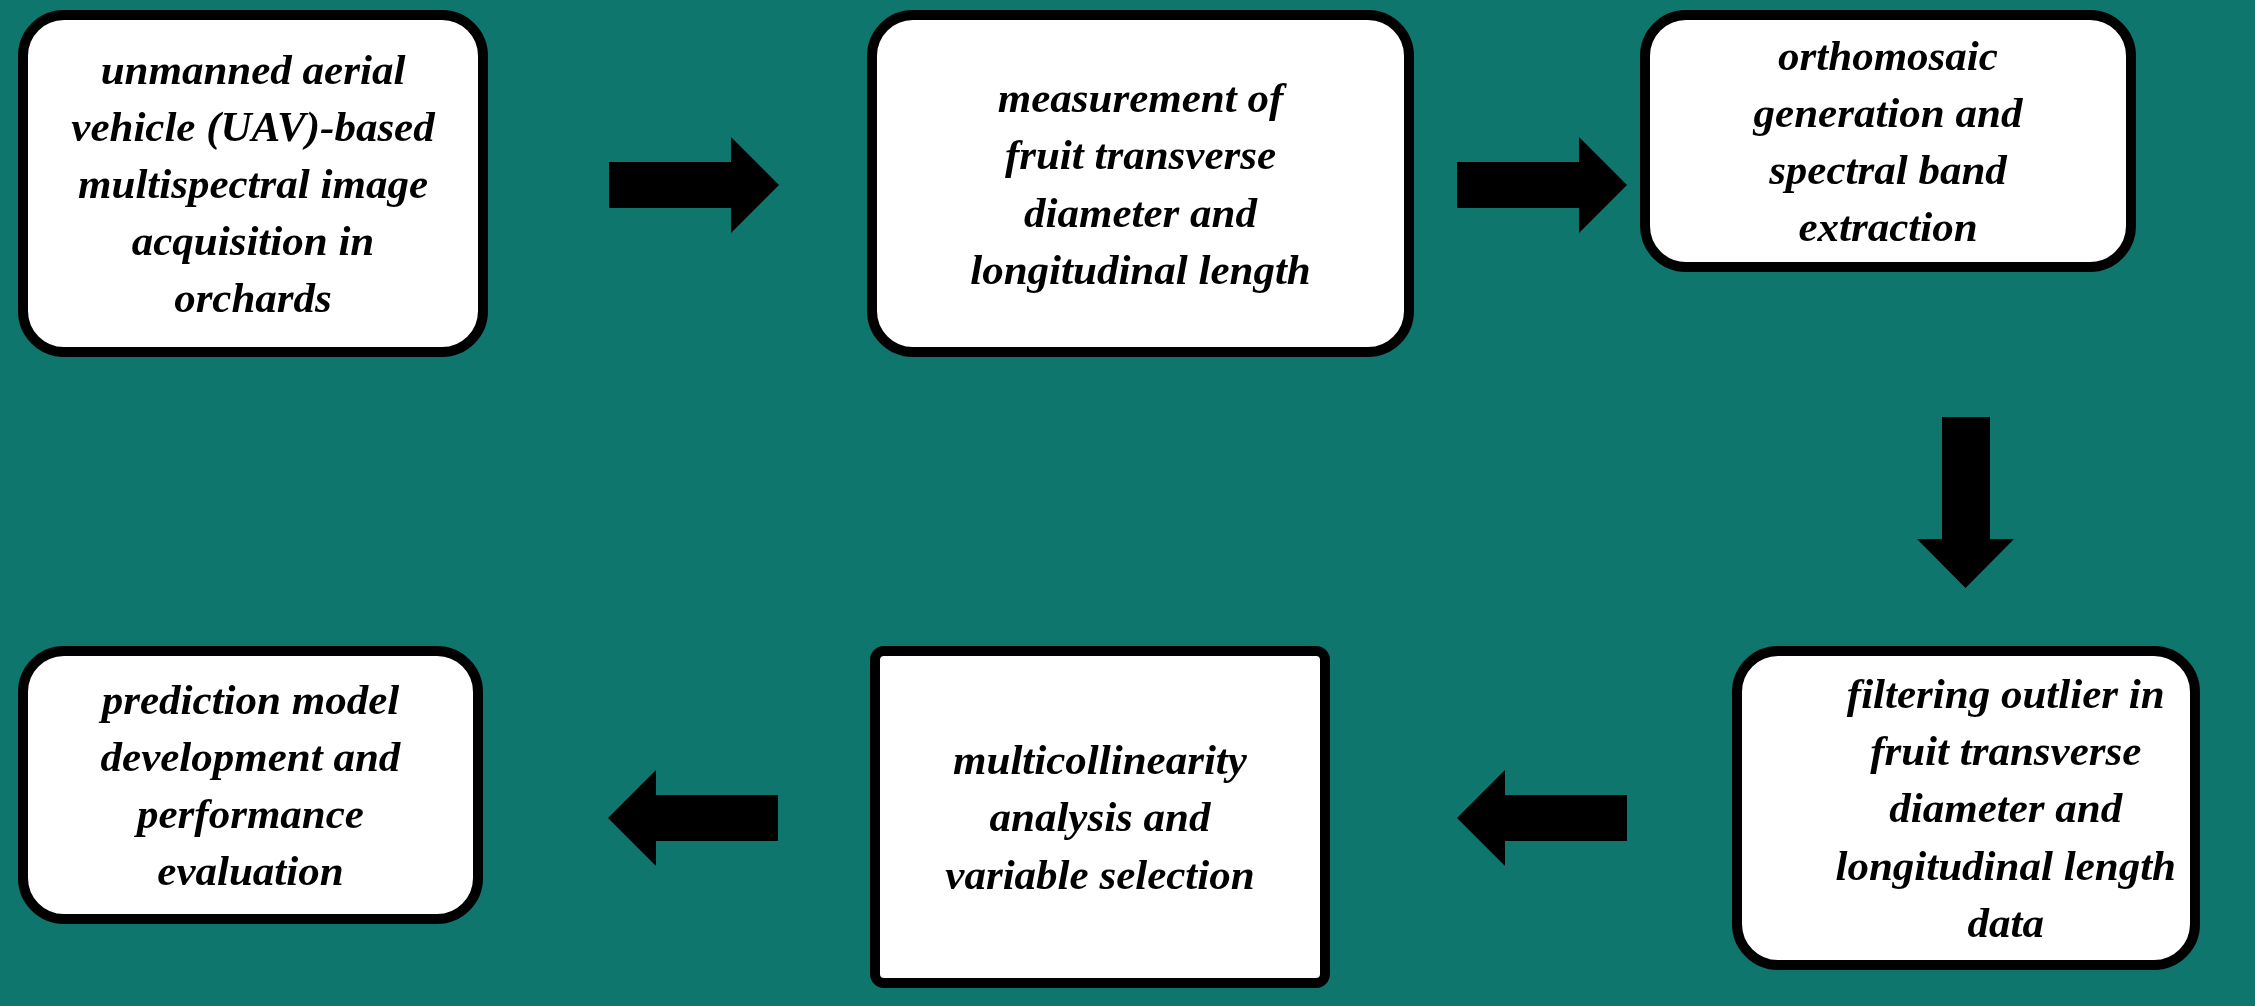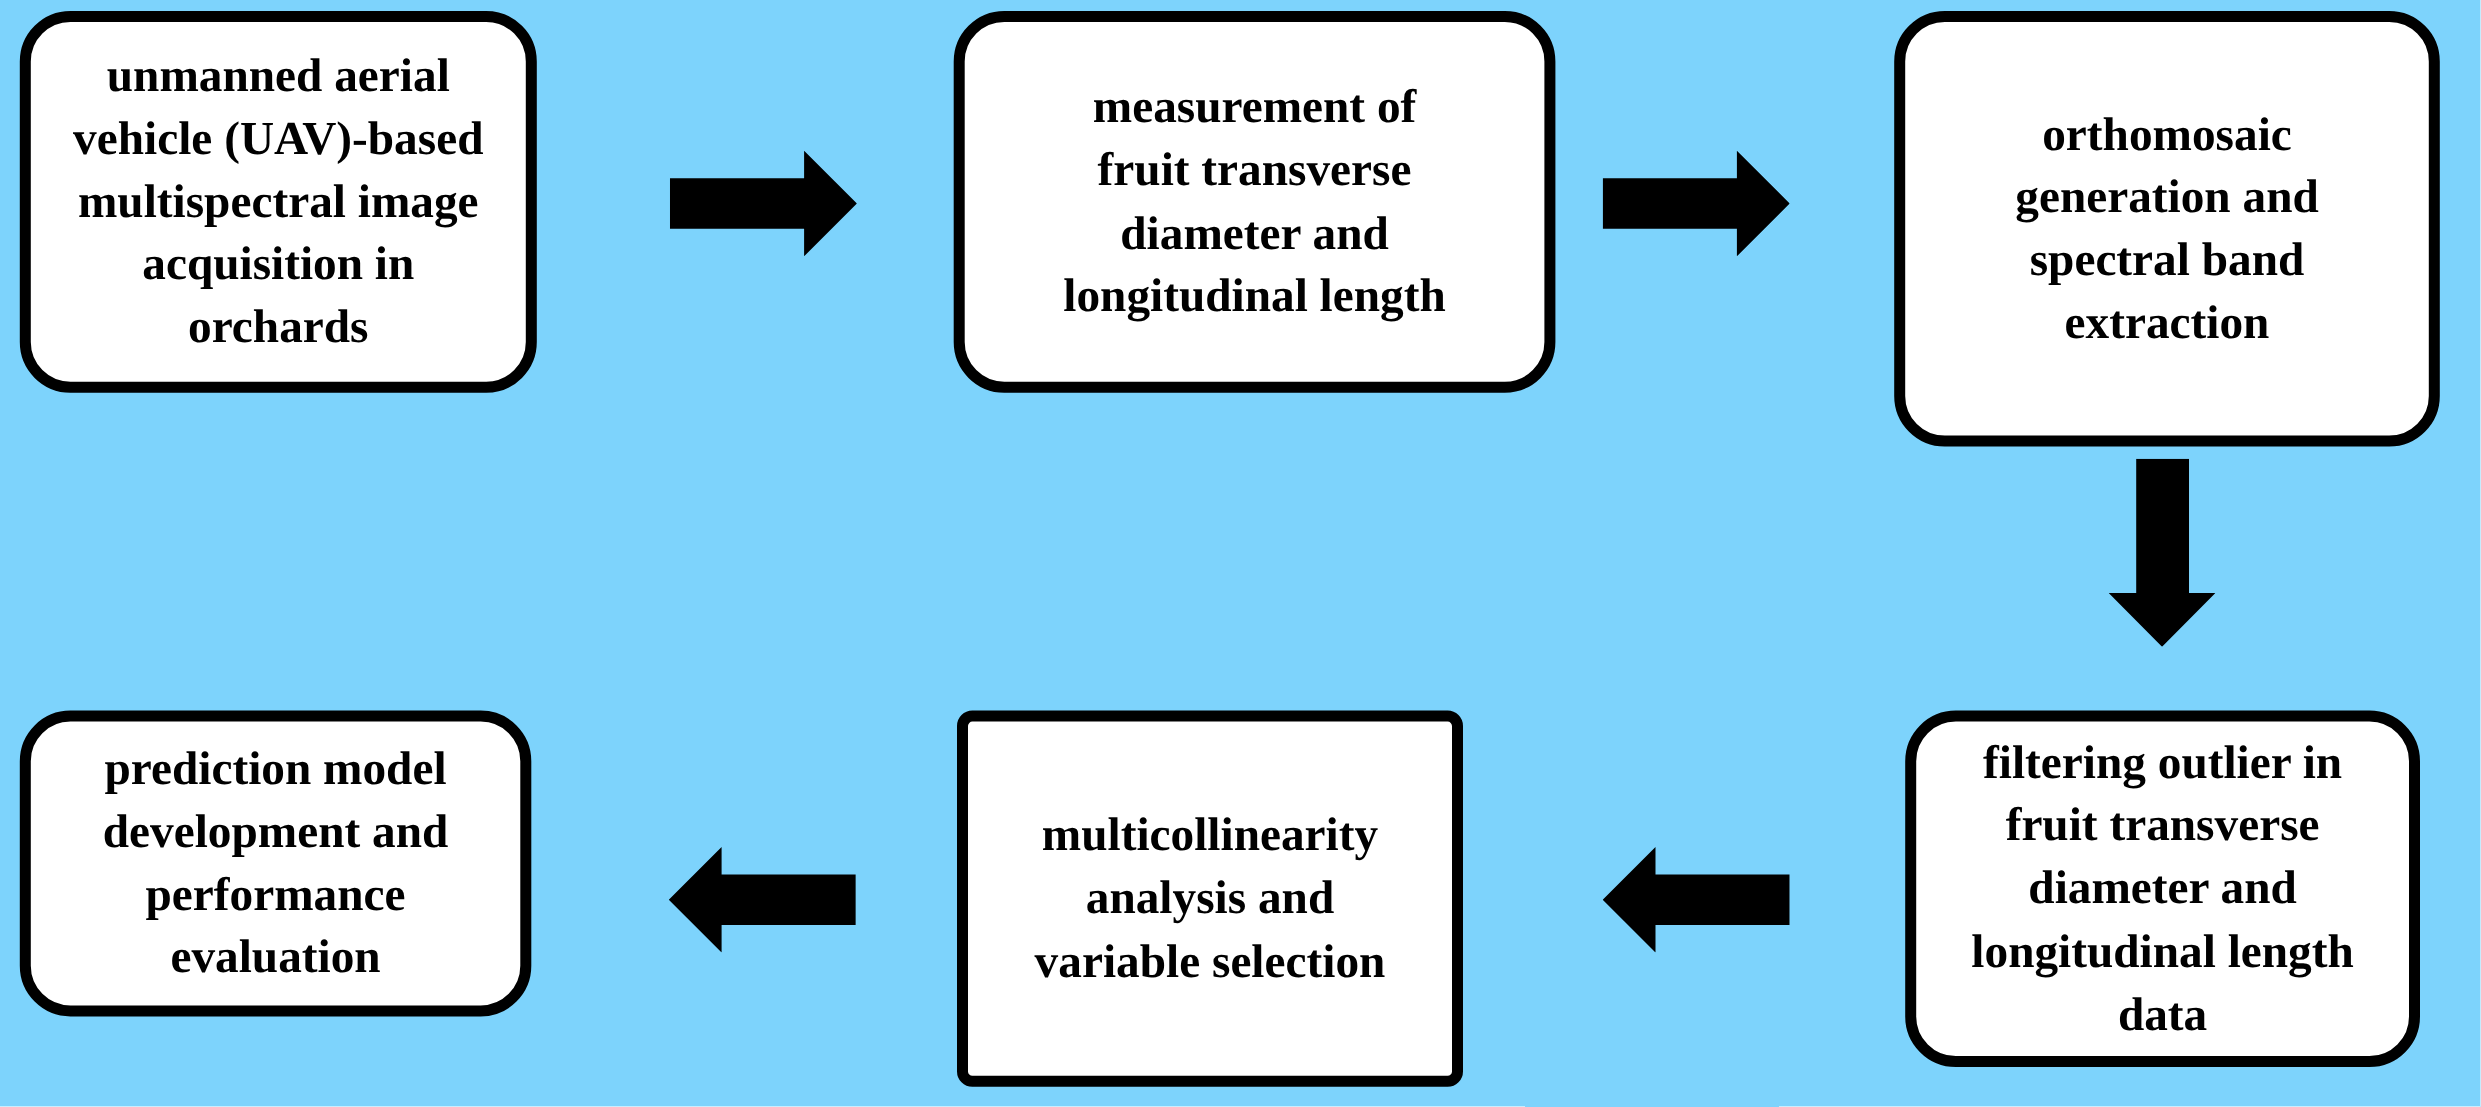--- a/index.html
+++ b/index.html
@@ -4,23 +4,24 @@
 <style>
   html, body {
     margin: 0;
     padding: 0;
     background: #ffffff;
   }
   .canvas {
     position: relative;
     width: 2255px;
     height: 1006px;
-    background: #7dd3fc;
+    background: #0f766e;
     overflow: hidden;
     font-family: "Liberation Serif", "DejaVu Serif", serif;
+    font-style: italic;
   }
   .node {
     position: absolute;
     box-sizing: border-box;
     background: #ffffff;
     border: 10px solid #000000;
     border-radius: 46px;
     display: flex;
     align-items: center;
     justify-content: center;
@@ -31,23 +32,23 @@
     white-space: pre-line;
     font-weight: bold;
     font-size: 43px;
     line-height: 1.33;
     color: #000000;
     padding: 0 14px;
   }
   
   #node-1 { left: 18px;   top: 10px;  width: 470px; height: 347px; }
   #node-2 { left: 867px;  top: 10px;  width: 547px; height: 347px; }
-  #node-3 { left: 1722px; top: 10px;  width: 496px; height: 396px; }
+  #node-3 { left: 1640px; top: 10px;  width: 496px; height: 262px; }
   
-  #node-4 { left: 1732px; top: 646px; width: 468px; height: 324px; }
+  #node-4 { left: 1732px; top: 646px; width: 468px; height: 324px; justify-content: flex-end; }
   #node-5 { left: 870px;  top: 646px; width: 460px; height: 342px; border-radius: 14px; }
   #node-6 { left: 18px;   top: 646px; width: 465px; height: 278px; }
 
   .edge { position: absolute; }
   #edge-1 { left: 609px;  top: 137px; }
   #edge-2 { left: 1457px; top: 137px; }
   #edge-3 { left: 1917px; top: 417px; }
   #edge-4 { left: 1457px; top: 770px; }
   #edge-5 { left: 608px;  top: 770px; }
   .edge svg polygon { fill: #000000; }

